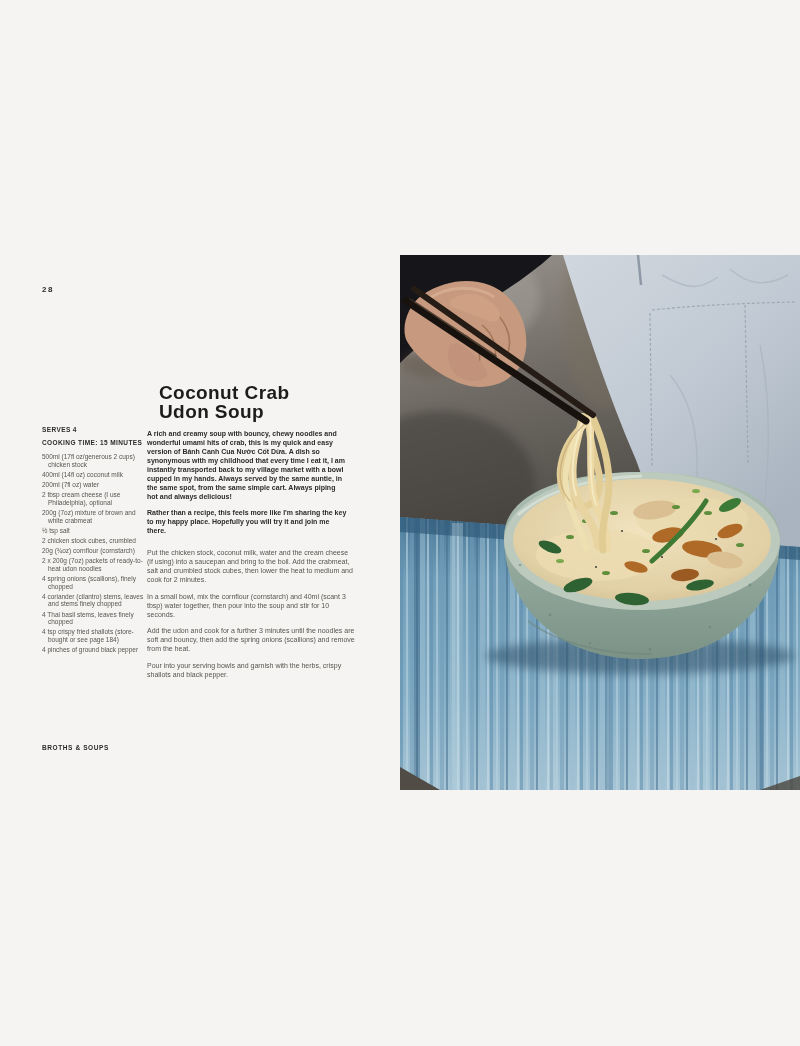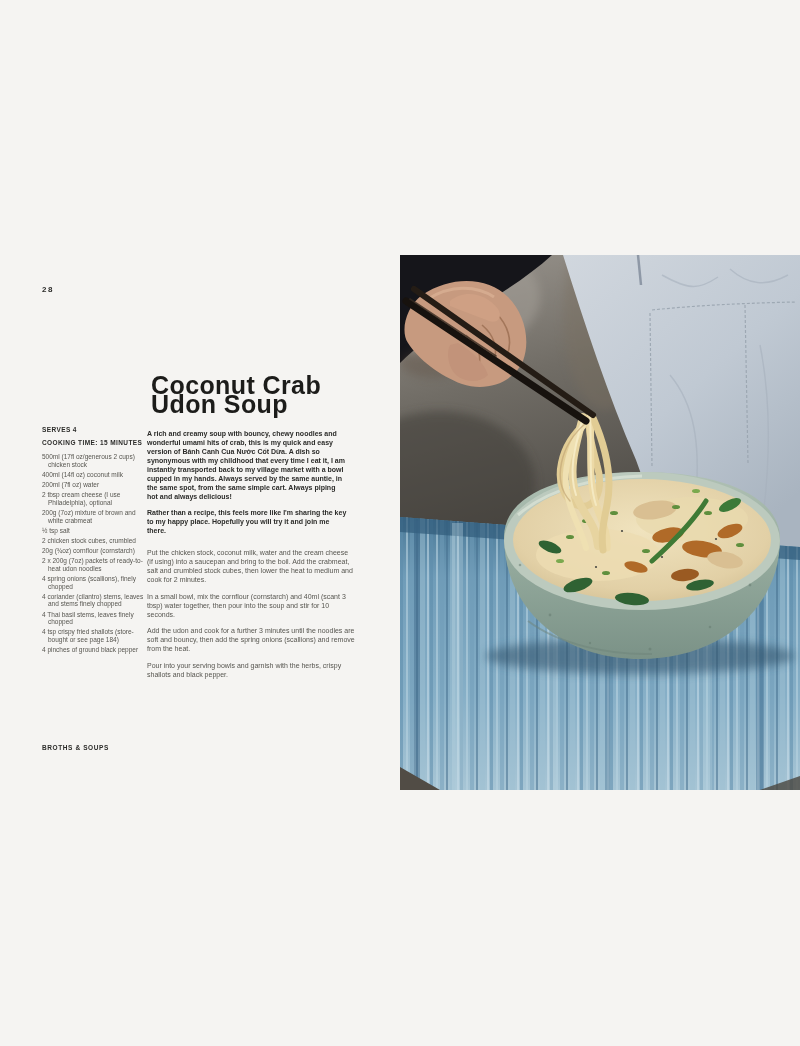--- a/index.html
+++ b/index.html
@@ -5,22 +5,22 @@
   html,body{margin:0;padding:0;background:#f5f4f2;}
   .page{
     position:relative;width:800px;height:1046px;background:#f5f4f2;
     font-family:"Liberation Sans",sans-serif;color:#4a4a46;overflow:hidden;padding-left:12px;
   }
   .page-number{
     position:absolute;left:42px;top:285px;font-size:8px;font-weight:bold;
     letter-spacing:1.5px;color:#2b2b29;
   }
   .title{
-    position:absolute;left:147px;top:372px;margin:4px;
-    font-size:25px;line-height:18.5px;font-weight:bold;letter-spacing:.4px;color:#1c1c1a;
+    position:absolute;left:147px;top:372px;margin:12px;
+    font-size:19px;line-height:18.5px;font-weight:bold;letter-spacing:.4px;color:#1c1c1a;
   }
   .title span{display:block;}
   .ing-col{position:absolute;left:42px;top:426px;width:104px;}
   .serves{font-size:6.5px;font-weight:bold;letter-spacing:.4px;color:#2b2b29;margin:0 0 6px;}
   .cook{font-size:6.5px;font-weight:bold;letter-spacing:.4px;color:#2b2b29;margin:0 0 7px;}
   .ingredients{list-style:none;margin:0;padding:0;font-size:6.5px;line-height:7.6px;color:#56554f;}
   .ingredients li{margin:0 0 2.6px;padding-left:6px;text-indent:-6px;}
   .intro{position:absolute;left:147px;top:429px;width:201px;
     font-size:7px;line-height:9px;font-weight:bold;color:#2b2b29;}
   .intro p{margin:0 0 7px;}

